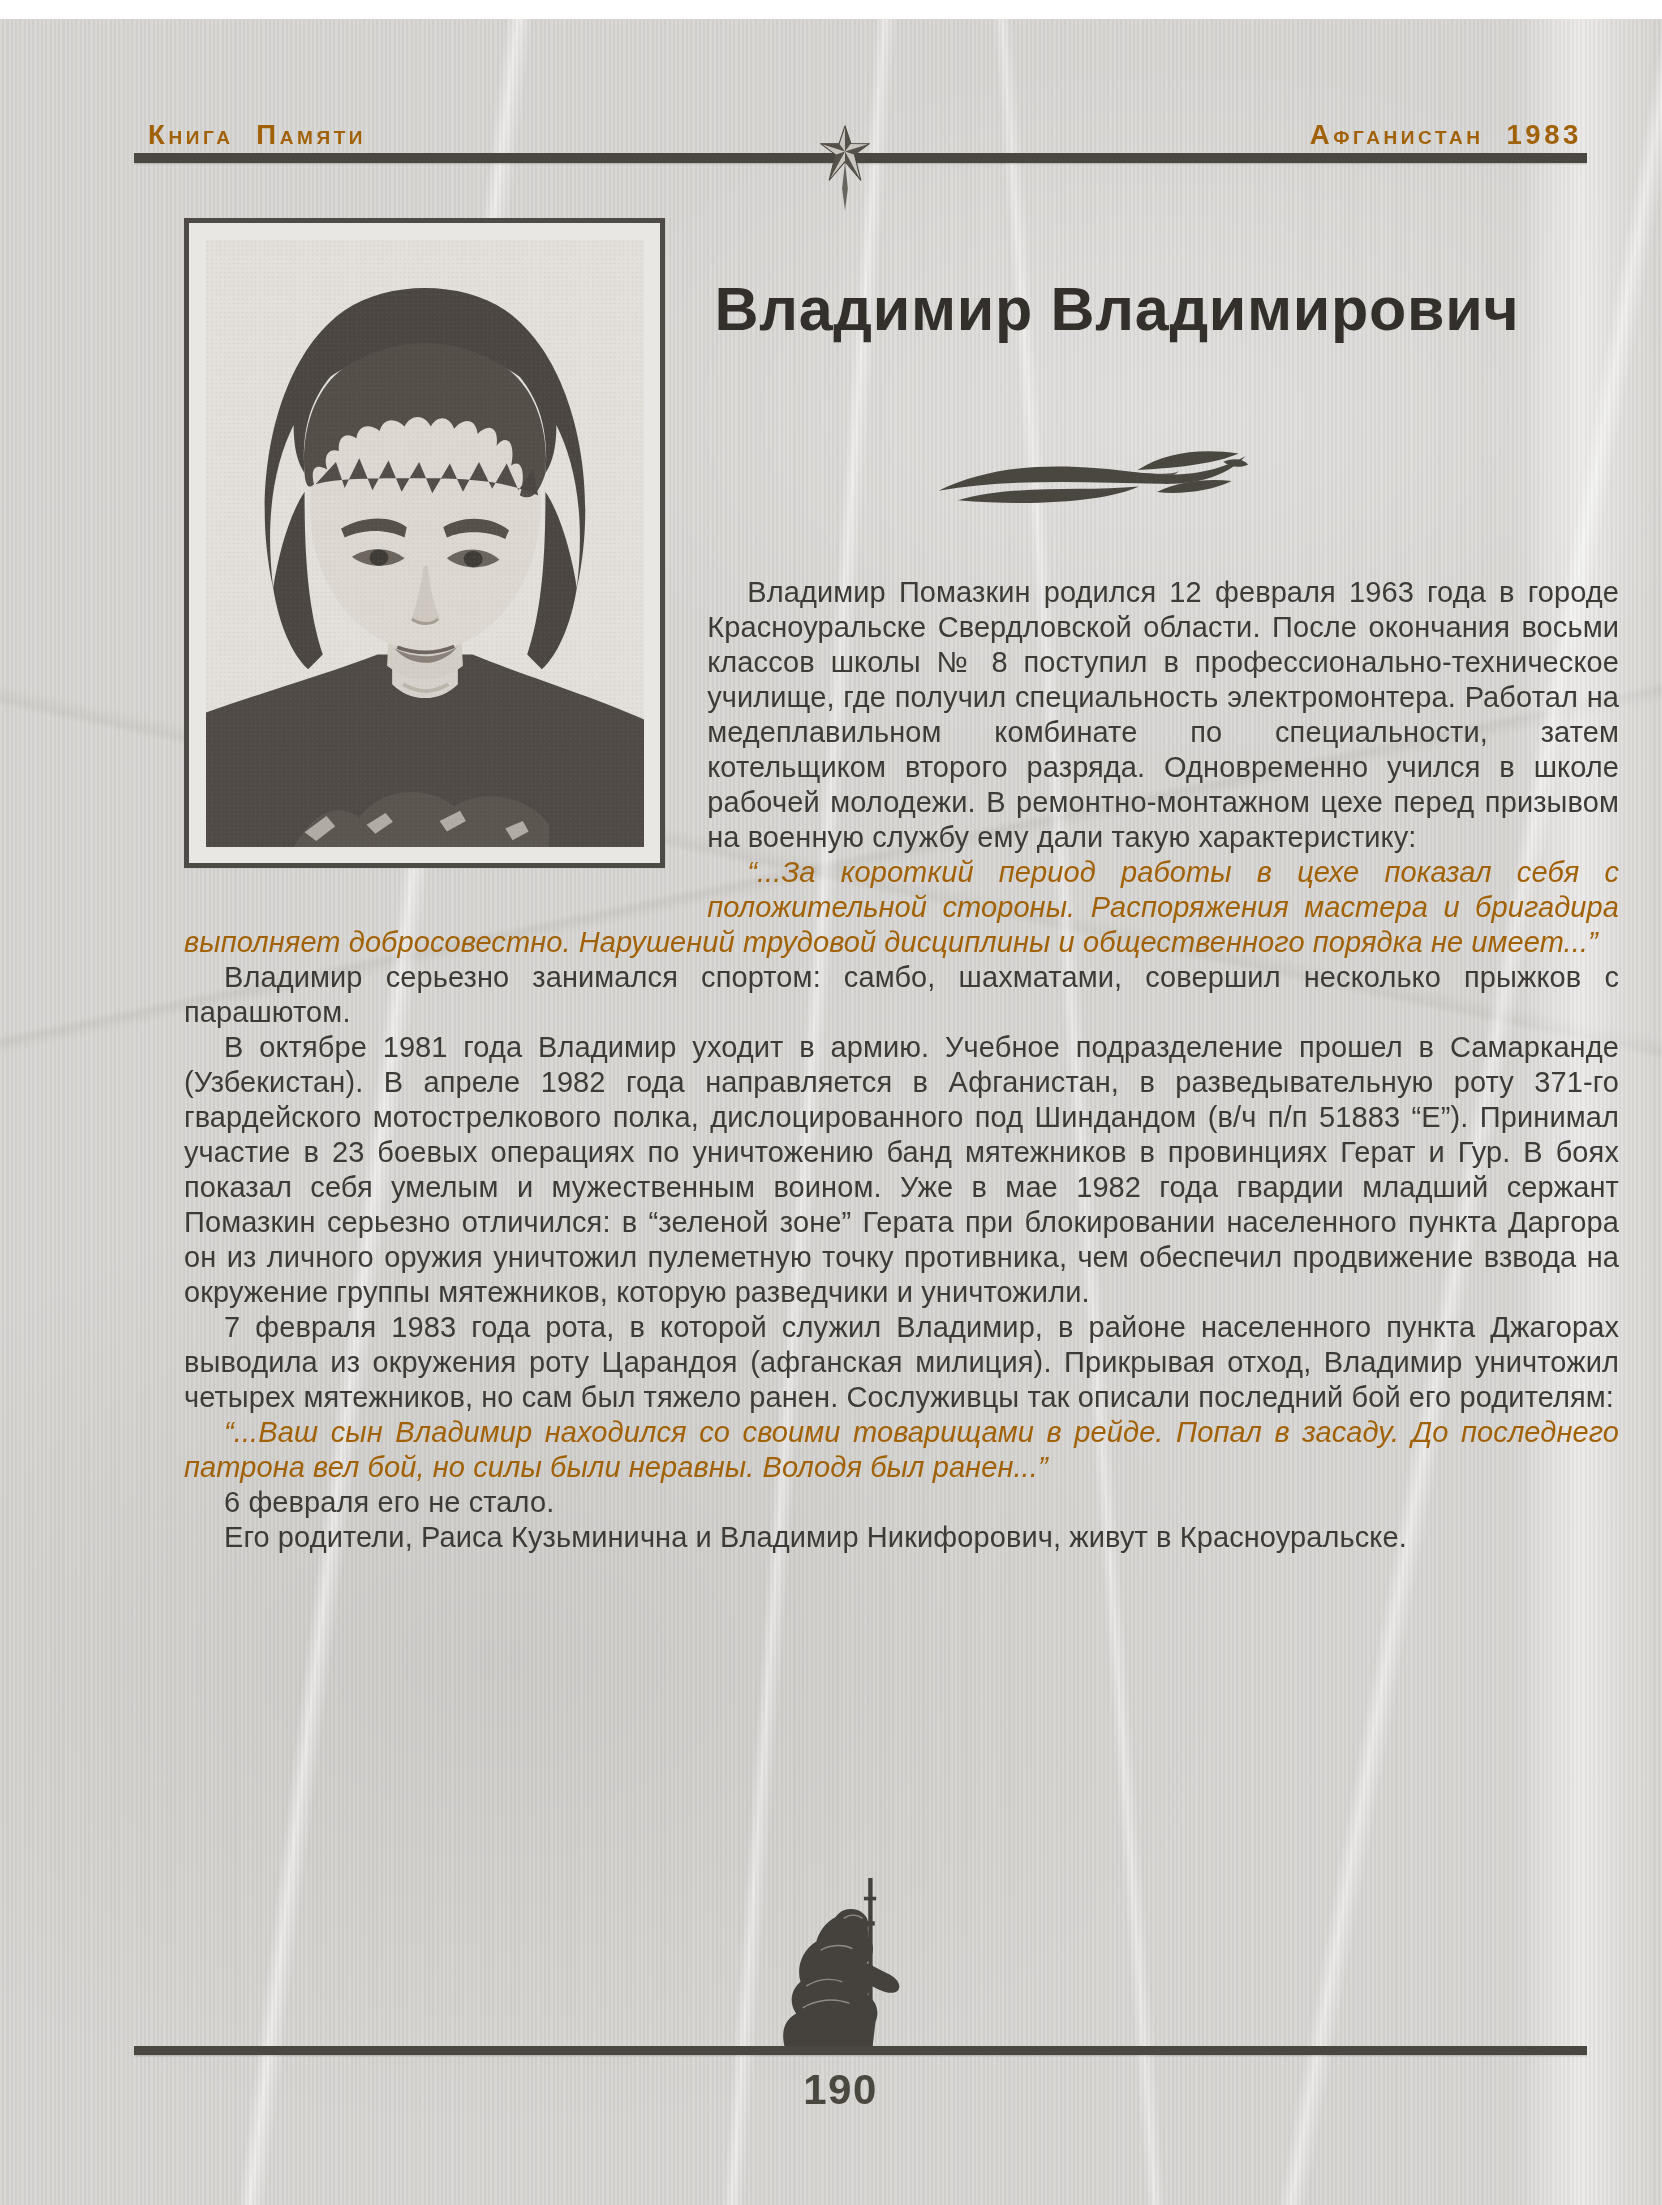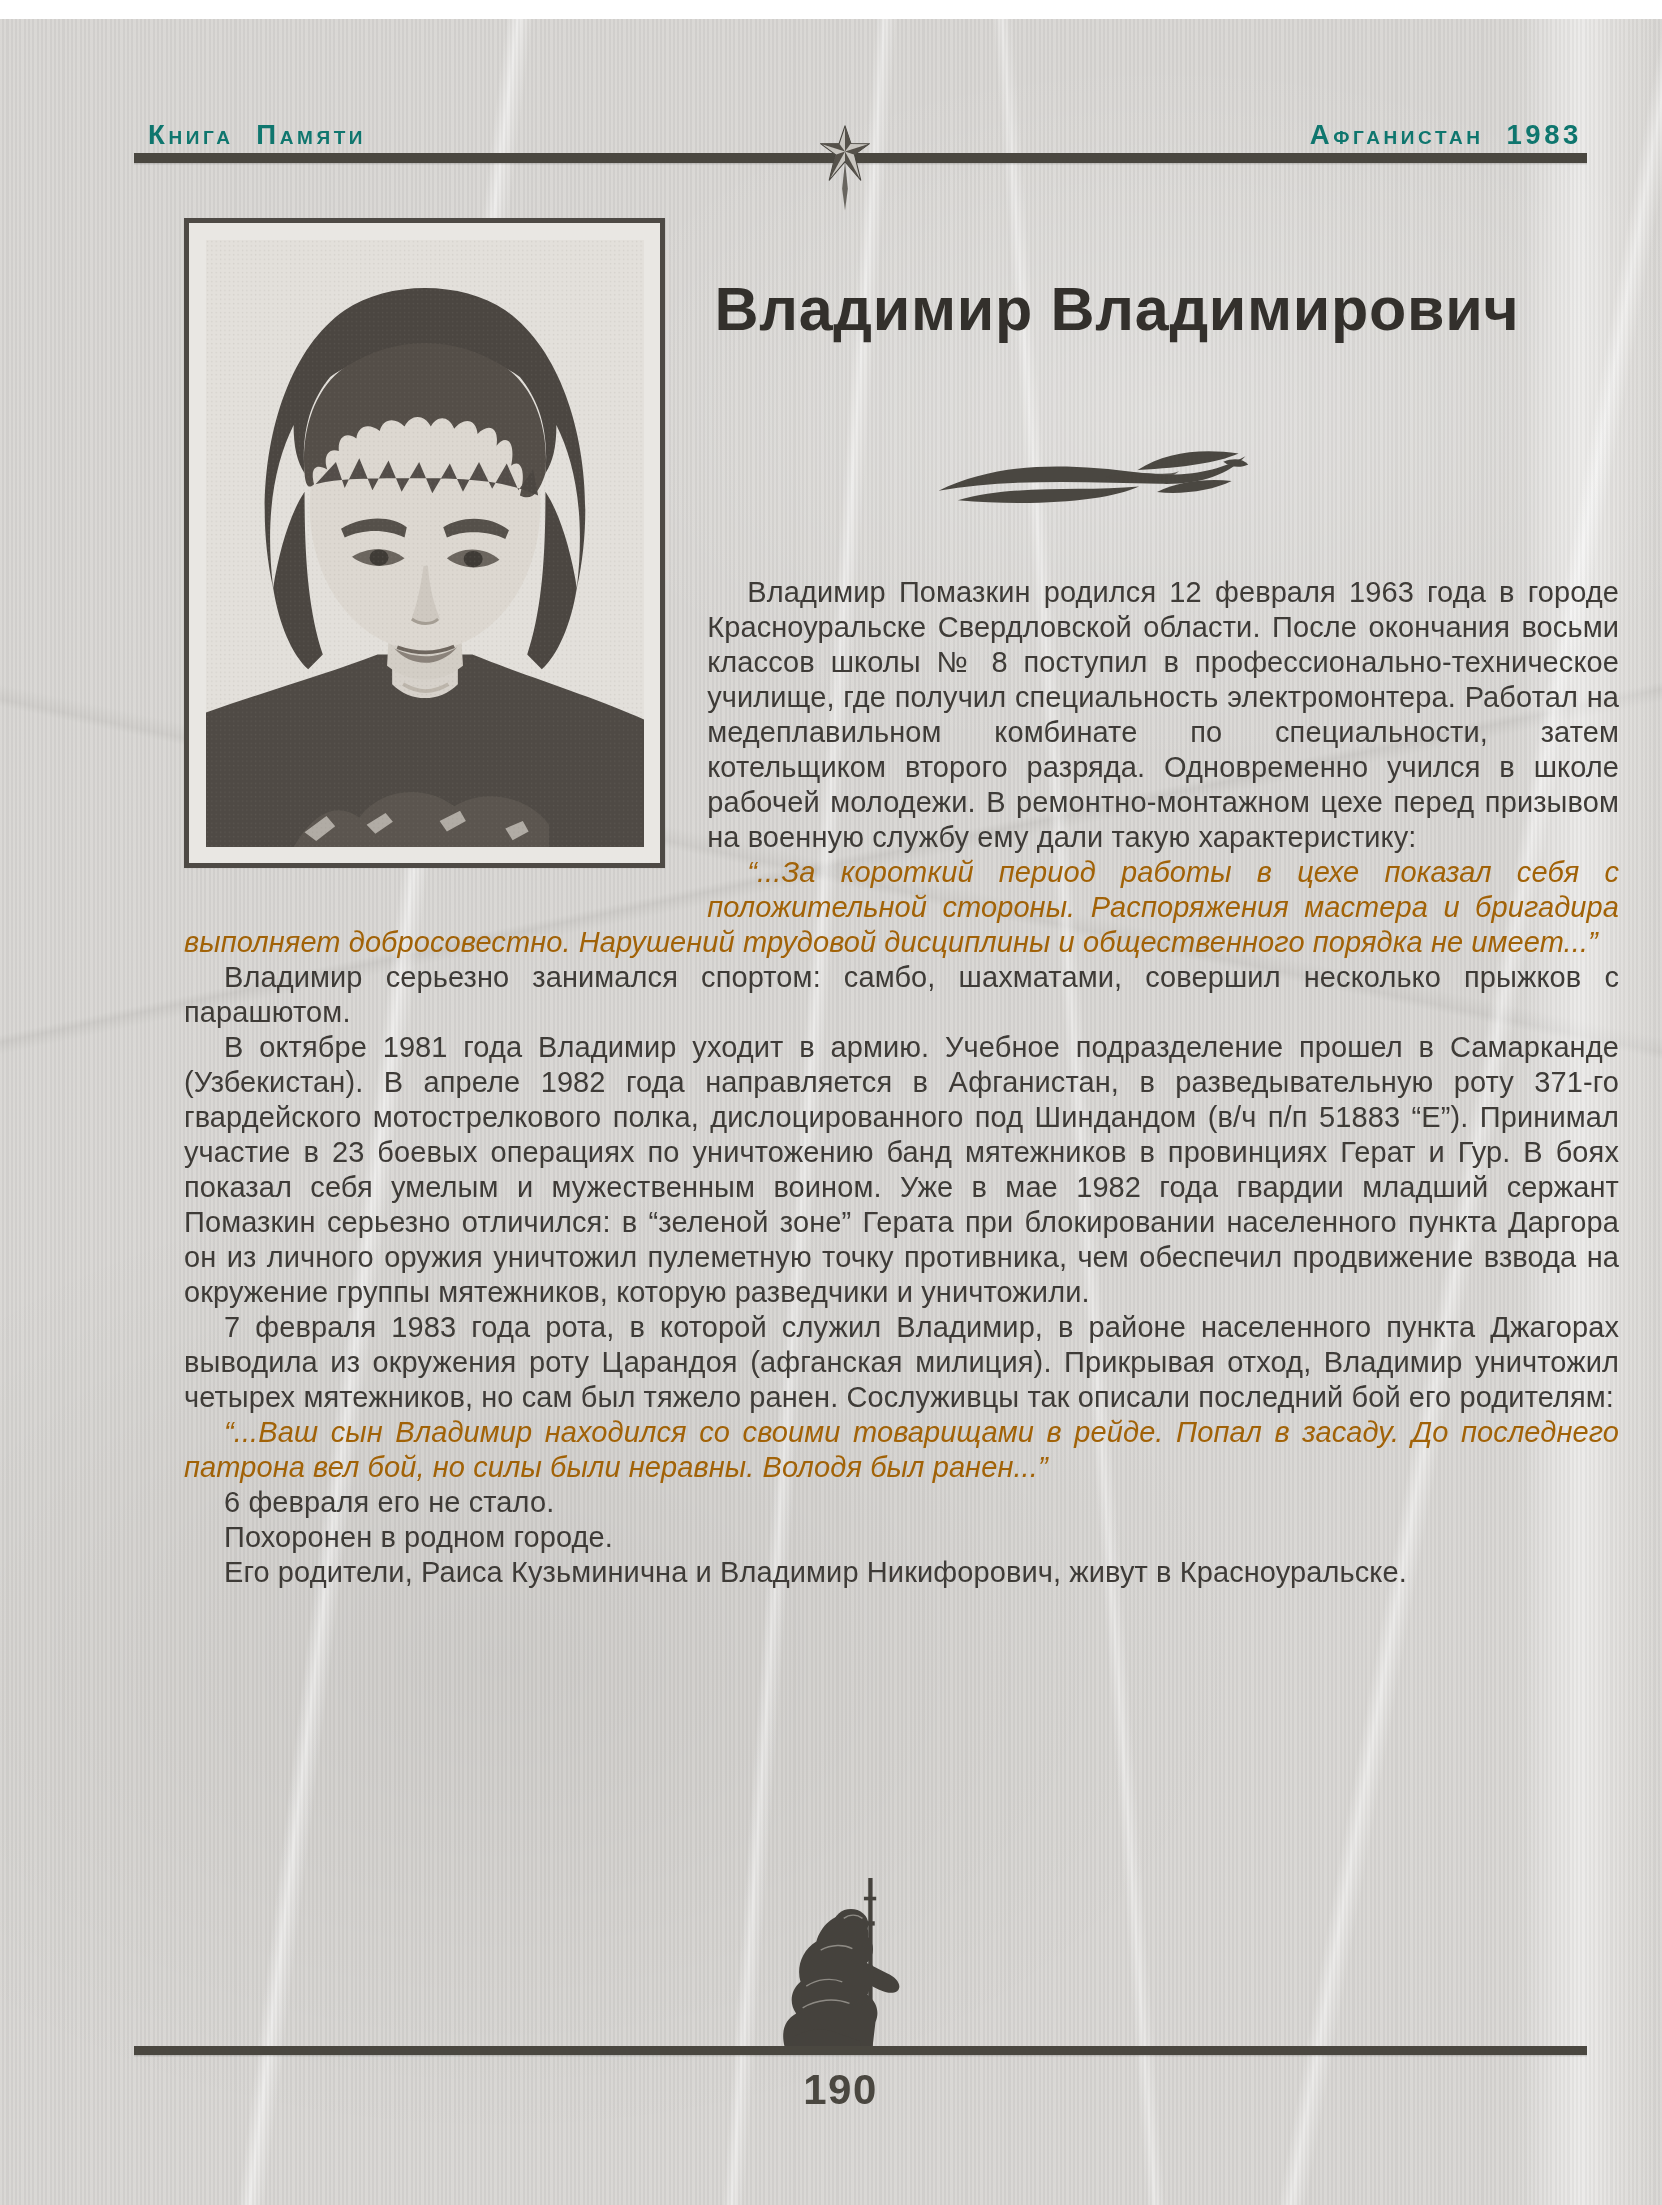--- a/index.html
+++ b/index.html
@@ -24,21 +24,21 @@
       radial-gradient(868px 506px at 70% 18%, rgba(255,255,255,.25), transparent 70%),
       radial-gradient(1012px 651px at 30% 75%, rgba(0,0,0,.05), transparent 75%);
   }
   .top-white{position:absolute;left:0;top:0;right:0;height:19px;background:#ffffff;}
 
   
   .hdr-left,.hdr-right{
     position:absolute;top:119px;
     font-weight:bold;font-size:27.5px;line-height:32px;
     font-variant:small-caps;letter-spacing:3.6px;word-spacing:11.6px;
-    color:#0f766e;
+    color:#a16207;
   }
   .hdr-left{left:148px;}
   .hdr-right{right:81px;}
   .rule-top{position:absolute;left:134px;right:76px;top:153px;height:10px;background:#4a4740;box-shadow:0 1.4px 0 rgba(0,0,0,.12);}
   .star-wrap{position:absolute;left:816px;top:123px;width:58px;height:93px;}
 
   
   .photo-frame{
     float:left;width:438px;height:607px;
     border:5px solid #4e4a45;background:#e9e7e3;padding:16.6px;
@@ -162,21 +162,20 @@
     </svg>
   </div>
 
 <p class="normal first">Владимир Помазкин родился 12 февраля 1963 года в городе Красноуральске Свердловской области. После окончания восьми классов школы № 8 поступил в профессионально-техническое училище, где получил специальность электромонтера. Работал на медеплавильном комбинате по специальности, затем котельщиком второго разряда. Одновременно учился в школе рабочей молодежи. В ремонтно-монтажном цехе перед призывом на военную службу ему дали такую характеристику:</p>
     <p class="quote">“...За короткий период работы в цехе показал себя с положительной стороны. Распоряжения мастера и бригадира выполняет добросовестно. Нарушений трудовой дисциплины и общественного порядка не имеет...”</p>
     <p class="normal">Владимир серьезно занимался спортом: самбо, шахматами, совершил несколько прыжков с парашютом.</p>
     <p class="normal">В октябре 1981 года Владимир уходит в армию. Учебное подразделение прошел в Самарканде (Узбекистан). В апреле 1982 года направляется в Афганистан, в разведывательную роту 371-го гвардейского мотострелкового полка, дислоцированного под Шиндандом (в/ч п/п 51883 “Е”). Принимал участие в 23 боевых операциях по уничтожению банд мятежников в провинциях Герат и Гур. В боях показал себя умелым и мужественным воином. Уже в мае 1982 года гвардии младший сержант Помазкин серьезно отличился: в “зеленой зоне” Герата при блокировании населенного пункта Даргора он из личного оружия уничтожил пулеметную точку противника, чем обеспечил продвижение взвода на окружение группы мятежников, которую разведчики и уничтожили.</p>
     <p class="normal">7 февраля 1983 года рота, в которой служил Владимир, в районе населенного пункта Джагорах выводила из окружения роту Царандоя (афганская милиция). Прикрывая отход, Владимир уничтожил четырех мятежников, но сам был тяжело ранен. Сослуживцы так описали последний бой его родителям:</p>
     <p class="quote">“...Ваш сын Владимир находился со своими товарищами в рейде. Попал в засаду. До последнего патрона вел бой, но силы были неравны. Володя был ранен...”</p>
     <p class="normal">6 февраля его не стало.</p>
-    <p class="normal">Похоронен в родном городе.</p>
     <p class="normal">Его родители, Раиса Кузьминична и Владимир Никифорович, живут в Красноуральске.</p>
   </div>
 
 <div class="soldier">
   <svg viewBox="0 0 215 238" preserveAspectRatio="none">
     <g fill="#45423d">
       <rect x="146" y="0" width="6" height="234"></rect>
       <rect x="140" y="26" width="17" height="5"></rect>
       <rect x="143" y="60" width="12" height="6"></rect>
       <path d="M150,118 l14,26 -7,4 -13,-24 z"></path>

